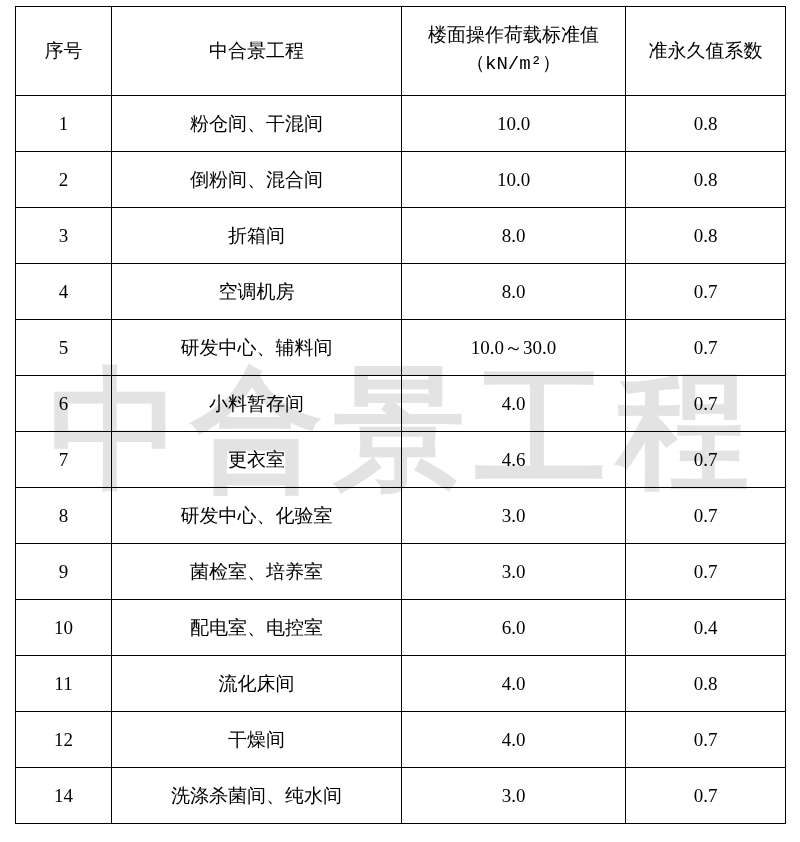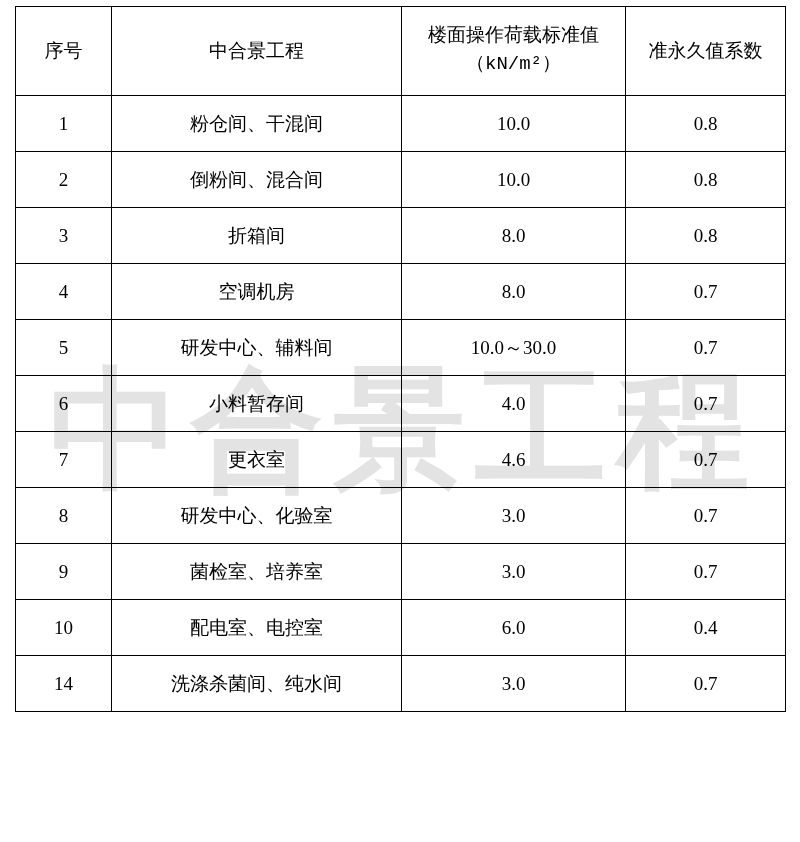--- a/index.html
+++ b/index.html
@@ -163,20 +163,32 @@
           <td class="num">3.0</td>
           <td class="num">0.7</td>
         </tr>
         <tr>
           <td class="num">10</td>
           <td>配电室、电控室</td>
           <td class="num">6.0</td>
           <td class="num">0.4</td>
         </tr>
         <tr>
+          <td class="num">11</td>
+          <td>流化床间</td>
+          <td class="num">4.0</td>
+          <td class="num">0.8</td>
+        </tr>
+        <tr>
+          <td class="num">12</td>
+          <td>干燥间</td>
+          <td class="num">4.0</td>
+          <td class="num">0.7</td>
+        </tr>
+        <tr>
           <td class="num">14</td>
           <td>洗涤杀菌间、纯水间</td>
           <td class="num">3.0</td>
           <td class="num">0.7</td>
         </tr>
       </tbody>
   </table>
 
 </div>
 

